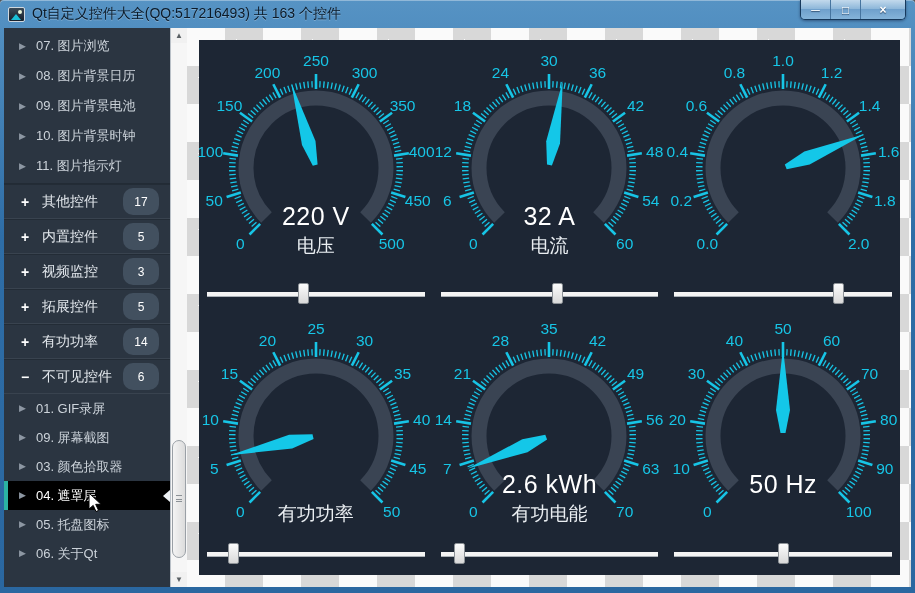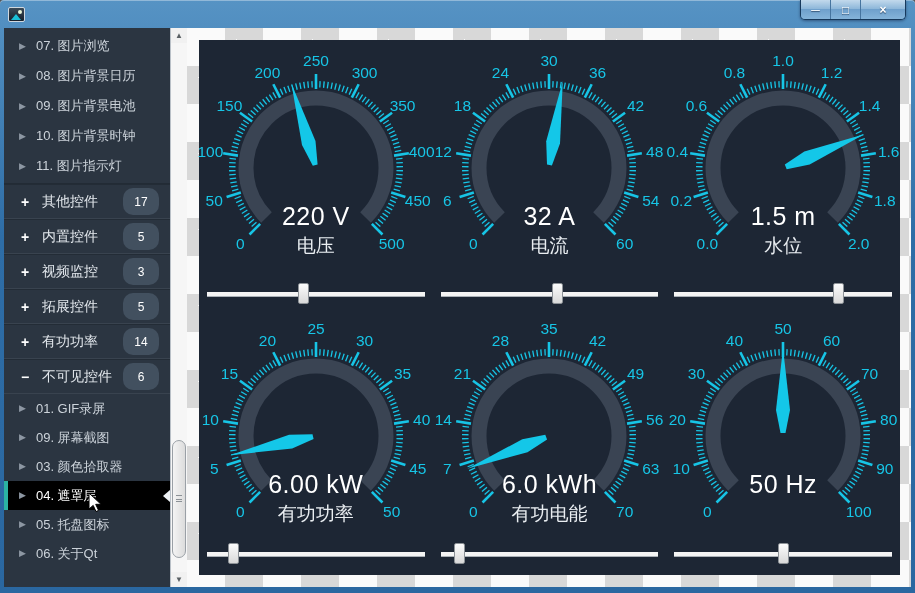--- a/index.html
+++ b/index.html
@@ -82,20 +82,21 @@
   .slider-handle{position:absolute;top:3px;width:11px;height:21px;background:linear-gradient(#fbfbfb,#d9d9d9);
     border:1px solid #8d9297;border-radius:2px;}
 </style>
 </head>
 <body>
 
 <div class="window">
 
   <div class="titlebar">
     <div class="app-icon"></div>
+    <div class="title-text">Qt自定义控件大全(QQ:517216493) 共 163 个控件</div>
     <div class="win-btns">
       <div class="win-btn">─</div>
       <div class="win-btn">□</div>
       <div class="win-btn close">×</div>
     </div>
   </div>
 
   <div class="client">
 
     <aside class="sidebar">
@@ -547,22 +548,20 @@
               <text x="29.43518160188063" y="57.10697800470536" fill="#17c5e6" font-size="15.5" text-anchor="middle" dy="0.35em">0.6</text>
               <text x="67.4230165278685" y="24.662301911844636" fill="#17c5e6" font-size="15.5" text-anchor="middle" dy="0.35em">0.8</text>
               <text x="116" y="13" fill="#17c5e6" font-size="15.5" text-anchor="middle" dy="0.35em">1.0</text>
               <text x="164.5769834721315" y="24.66230191184465" fill="#17c5e6" font-size="15.5" text-anchor="middle" dy="0.35em">1.2</text>
               <text x="202.56481839811937" y="57.106978004705375" fill="#17c5e6" font-size="15.5" text-anchor="middle" dy="0.35em">1.4</text>
               <text x="221.68265244367973" y="103.2615122406953" fill="#17c5e6" font-size="15.5" text-anchor="middle" dy="0.35em">1.6</text>
               <text x="217.7630472435814" y="153.06481839811937" fill="#17c5e6" font-size="15.5" text-anchor="middle" dy="0.35em">1.8</text>
               <text x="191.66042558696057" y="195.66042558696057" fill="#17c5e6" font-size="15.5" text-anchor="middle" dy="0.35em">2.0</text>
               <polygon points="197.3,86.3 142.7,116.5 119.7,121.2 117.8,116.5 137.3,103.6" fill="#14c7e8"></polygon>
             </svg>
-          <div class="gauge-value">1.5 m</div>
-          <div class="gauge-name">水位</div>
         </div>
 
         <div>
           <div class="slider">
             <div class="slider-track"></div>
             <div class="slider-handle" style="left: calc(44% - 5px);"></div>
           </div>
         </div>
         <div>
           <div class="slider">
@@ -687,21 +686,20 @@
               <text x="29.43518160188063" y="57.10697800470536" fill="#17c5e6" font-size="15.5" text-anchor="middle" dy="0.35em">15</text>
               <text x="67.4230165278685" y="24.662301911844636" fill="#17c5e6" font-size="15.5" text-anchor="middle" dy="0.35em">20</text>
               <text x="116" y="13" fill="#17c5e6" font-size="15.5" text-anchor="middle" dy="0.35em">25</text>
               <text x="164.5769834721315" y="24.66230191184465" fill="#17c5e6" font-size="15.5" text-anchor="middle" dy="0.35em">30</text>
               <text x="202.56481839811937" y="57.106978004705375" fill="#17c5e6" font-size="15.5" text-anchor="middle" dy="0.35em">35</text>
               <text x="221.68265244367973" y="103.2615122406953" fill="#17c5e6" font-size="15.5" text-anchor="middle" dy="0.35em">40</text>
               <text x="217.7630472435814" y="153.06481839811937" fill="#17c5e6" font-size="15.5" text-anchor="middle" dy="0.35em">45</text>
               <text x="191.66042558696057" y="195.66042558696057" fill="#17c5e6" font-size="15.5" text-anchor="middle" dy="0.35em">50</text>
               <polygon points="30.1,139.2 89.1,118.8 112.5,118.2 113.6,123.1 92.2,132.5" fill="#14c7e8"></polygon>
             </svg>
-          <div class="gauge-value">6.00 kW</div>
           <div class="gauge-name">有功功率</div>
         </div>
         <div class="gauge-cell">
           <svg width="232" height="200">
               <path d="M 66.50252531694167 169.49747468305833 A 70 70 0 1 1 165.49747468305833 169.49747468305833" fill="none" stroke="#3a4453" stroke-width="15"></path>
               <line x1="60.138564286262735" y1="175.86143571373725" x2="49.53196256846452" y2="186.46803743153546" stroke="#17c5e6" stroke-width="2.6"></line>
               <line x1="56.4596968542219" y1="174.17750733753672" x2="51.65209473686093" y2="178.55208867535026" stroke="#17c5e6" stroke-width="1.3"></line>
               <line x1="53.97368395654897" y1="171.3126311747695" x2="48.965347878506336" y2="175.45588710813598" stroke="#17c5e6" stroke-width="1.3"></line>
               <line x1="51.625384991789204" y1="168.33382813873365" x2="46.42743471162311" y2="172.2365596033519" stroke="#17c5e6" stroke-width="1.3"></line>
               <line x1="49.420013770897754" y1="165.2477119170965" x2="44.04399003811311" y2="168.90125387313532" stroke="#17c5e6" stroke-width="1.3"></line>
@@ -807,21 +805,21 @@
               <text x="29.43518160188063" y="57.10697800470536" fill="#17c5e6" font-size="15.5" text-anchor="middle" dy="0.35em">21</text>
               <text x="67.4230165278685" y="24.662301911844636" fill="#17c5e6" font-size="15.5" text-anchor="middle" dy="0.35em">28</text>
               <text x="116" y="13" fill="#17c5e6" font-size="15.5" text-anchor="middle" dy="0.35em">35</text>
               <text x="164.5769834721315" y="24.66230191184465" fill="#17c5e6" font-size="15.5" text-anchor="middle" dy="0.35em">42</text>
               <text x="202.56481839811937" y="57.106978004705375" fill="#17c5e6" font-size="15.5" text-anchor="middle" dy="0.35em">49</text>
               <text x="221.68265244367973" y="103.2615122406953" fill="#17c5e6" font-size="15.5" text-anchor="middle" dy="0.35em">56</text>
               <text x="217.7630472435814" y="153.06481839811937" fill="#17c5e6" font-size="15.5" text-anchor="middle" dy="0.35em">63</text>
               <text x="191.66042558696057" y="195.66042558696057" fill="#17c5e6" font-size="15.5" text-anchor="middle" dy="0.35em">70</text>
               <polygon points="34.3,152.8 89.3,123.2 112.3,118.8 114.1,123.4 94.5,136.2" fill="#14c7e8"></polygon>
             </svg>
-          <div class="gauge-value">6.0 kWh</div>
+          <div class="gauge-value">2.6 kWh</div>
           <div class="gauge-name">有功电能</div>
         </div>
         <div class="gauge-cell">
           <svg width="232" height="200">
               <path d="M 66.50252531694167 169.49747468305833 A 70 70 0 1 1 165.49747468305833 169.49747468305833" fill="none" stroke="#3a4453" stroke-width="15"></path>
               <line x1="60.138564286262735" y1="175.86143571373725" x2="49.53196256846452" y2="186.46803743153546" stroke="#17c5e6" stroke-width="2.6"></line>
               <line x1="56.4596968542219" y1="174.17750733753672" x2="51.65209473686093" y2="178.55208867535026" stroke="#17c5e6" stroke-width="1.3"></line>
               <line x1="53.97368395654897" y1="171.3126311747695" x2="48.965347878506336" y2="175.45588710813598" stroke="#17c5e6" stroke-width="1.3"></line>
               <line x1="51.625384991789204" y1="168.33382813873365" x2="46.42743471162311" y2="172.2365596033519" stroke="#17c5e6" stroke-width="1.3"></line>
               <line x1="49.420013770897754" y1="165.2477119170965" x2="44.04399003811311" y2="168.90125387313532" stroke="#17c5e6" stroke-width="1.3"></line>

